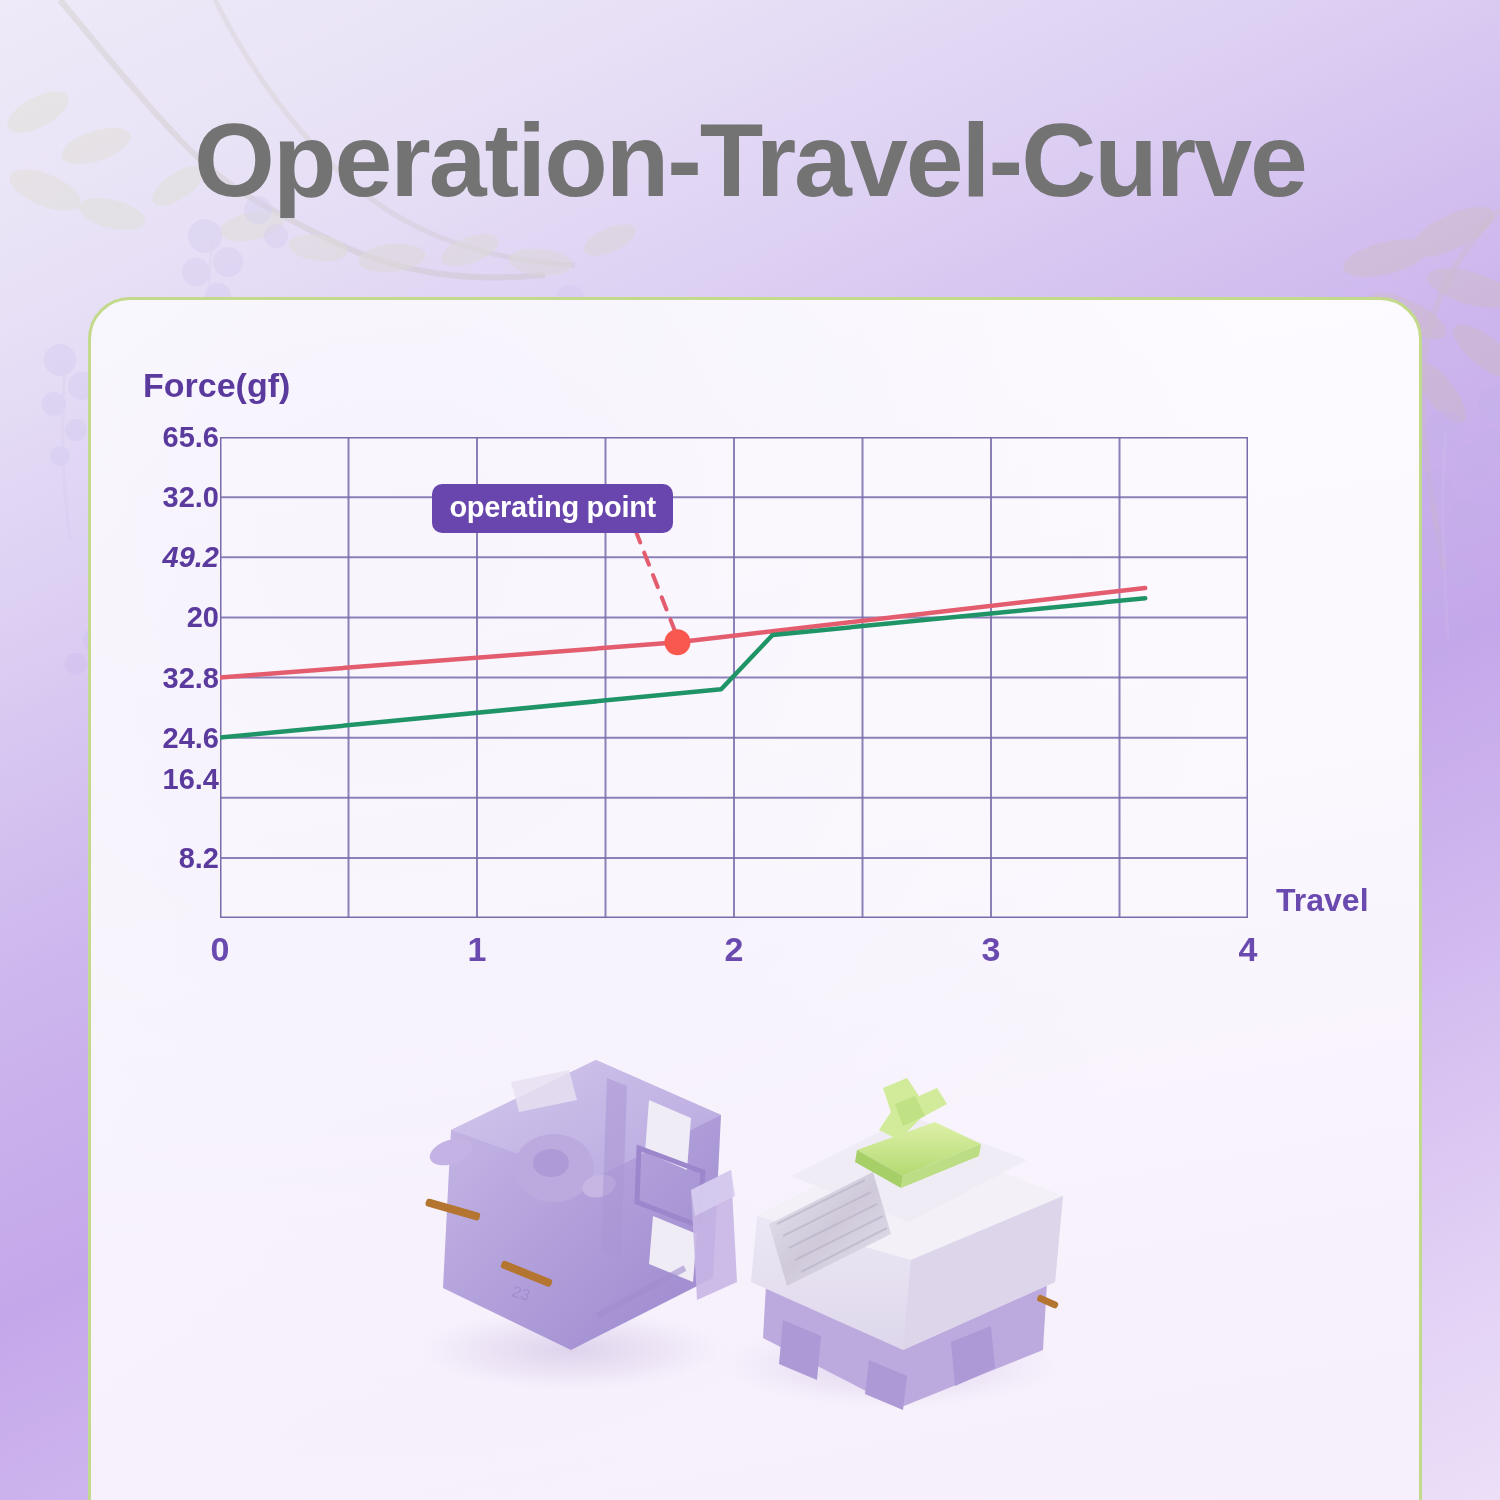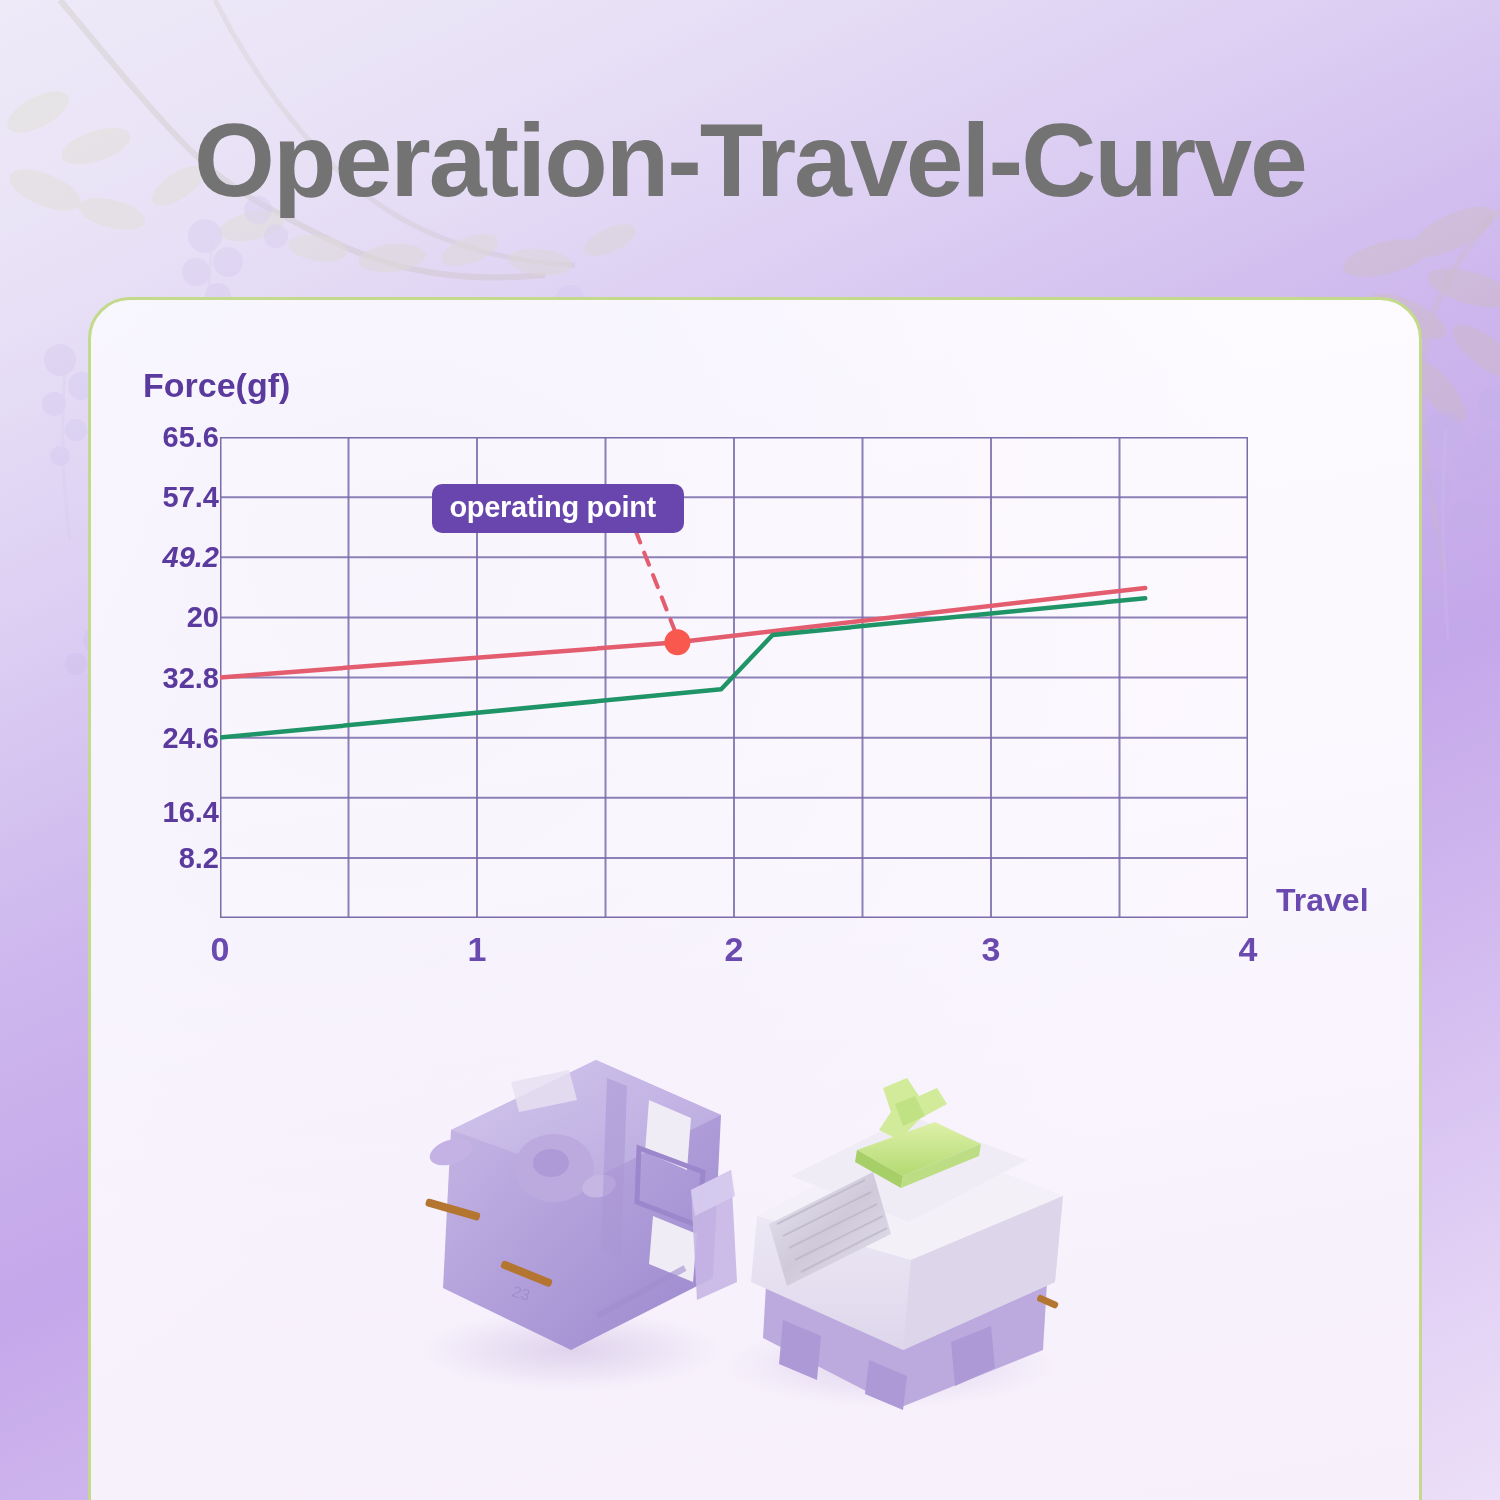--- a/index.html
+++ b/index.html
@@ -84,21 +84,21 @@
     position:absolute;
     left:129px; top:137px;
     width:1028px; height:481px;
   }
   .badge{
     position:absolute;
     background:#6846ad;
     color:#fff;
     font-size:29px;
     font-weight:bold;
-    padding:7px 28px 9px 17px;
+    padding:7px 17px 9px 17px;
     border-radius:10px;
     white-space:nowrap;
     letter-spacing:-.3px;
   }
 
   
   .switches{
     position:absolute;
     left:300px; top:720px;
     width:740px; height:390px;
@@ -190,26 +190,26 @@
   <div class="card-inner-glow"></div>
 
   <div class="chart-wrap">
 
     <div class="axis-title-y">Force(gf)</div>
 
     <div class="axis-title-x">Travel</div>
 
     <div class="yticks" id="ytick-holder">
         <div class="ytick" style="top: 557.875px;">8.2</div>
-        <div class="ytick" style="top: 512px; text-align: right;">16.4</div>
+        <div class="ytick" style="top: 479px; text-align: right;">16.4</div>
         <div class="ytick" style="top: 437.625px;">24.6</div>
         <div class="ytick" style="top: 377.5px;">32.8</div>
         <div class="ytick" style="top: 317.375px;">20</div>
         <div class="ytick" style="top: 257.25px; font-style: italic;">49.2</div>
-        <div class="ytick" style="top: 197.125px;">57.4</div>
+        <div class="ytick" style="top: 197.125px;">32.0</div>
         <div class="ytick" style="top: 137px;">65.6</div>
       </div>
 
     <div id="xtick-holder">
         <div class="xtick" style="left: 129px;">0</div>
         <div class="xtick" style="left: 386px;">1</div>
         <div class="xtick" style="left: 643px;">2</div>
         <div class="xtick" style="left: 900px;">3</div>
         <div class="xtick" style="left: 1157px;">4</div>
       </div>

